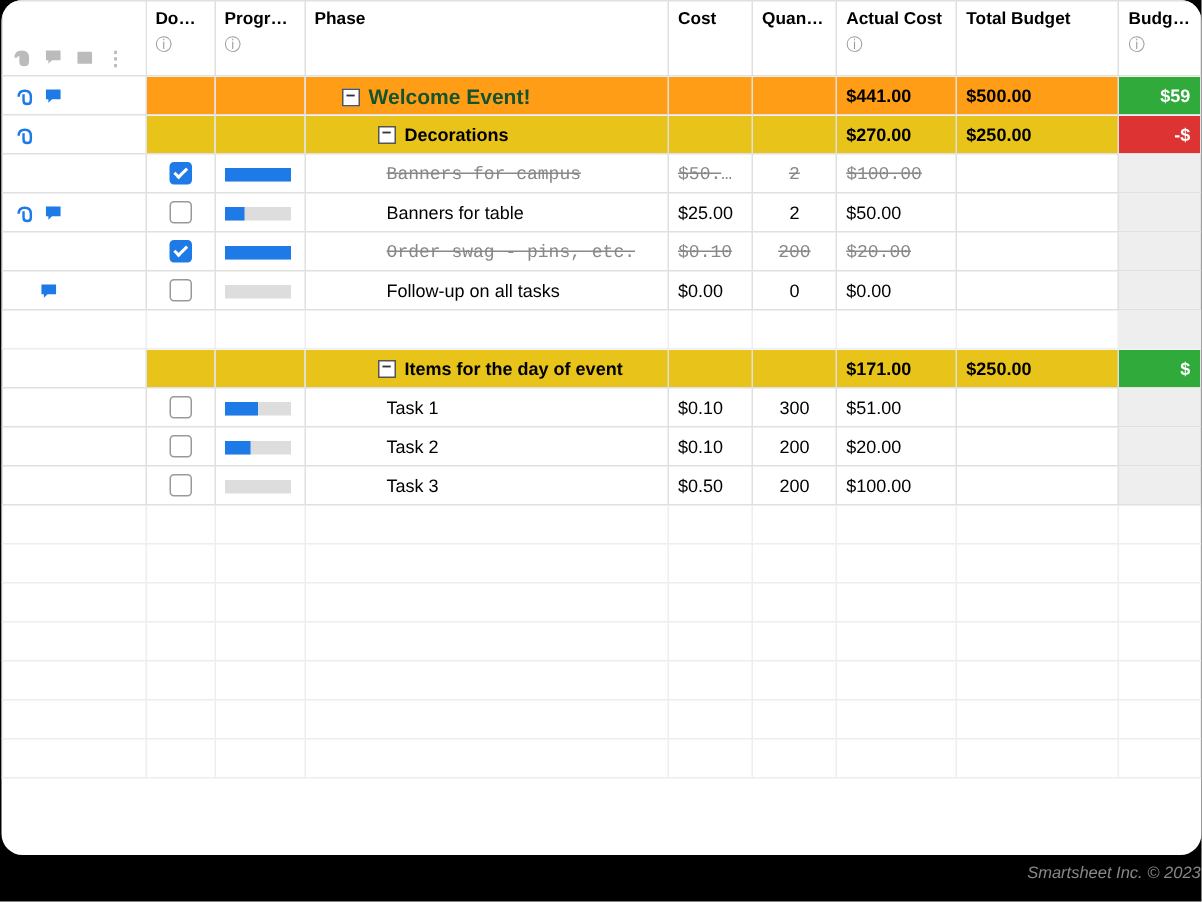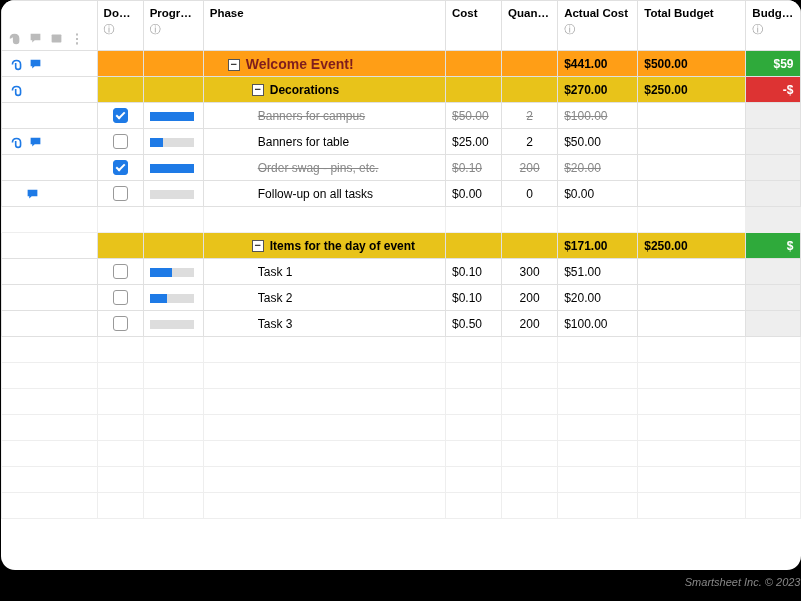--- a/index.html
+++ b/index.html
@@ -30,32 +30,32 @@
 
 .checkbox { width: 15px; height: 15px; border: 1.5px solid #999; border-radius: 3px; display: inline-block; vertical-align: middle; position: relative; background: #fff; cursor: pointer; }
 .checkbox.checked { background: #1e7ae6; border-color: #1e7ae6; }
 .checkbox.checked::after { content: ""; position: absolute; left: 4px; top: 1px; width: 3px; height: 7px; border: solid #fff; border-width: 0 2px 2px 0; transform: rotate(45deg); }
 
 .progress { width: 44px; height: 9px; background: #ddd; border-radius: 0; display: inline-block; vertical-align: middle; position: relative; }
 .progress .bar { position: absolute; left: 0; top: 0; height: 100%; background: #1e7ae6; }
 
 .row-orange td { background: #ff9e16; }
 .row-yellow td { background: #e8c31a; margin-top: 44px; }
-.row-orange .phase-txt { font-weight: bold; font-size: 14px; color: #7f1d1d; }
+.row-orange .phase-txt { font-weight: bold; font-size: 14px; color: #14532d; }
 .row-yellow .phase-txt { font-weight: bold; font-size: 12px; color: #000; }
 
 .toggle { display: inline-block; width: 12px; height: 12px; border: 1px solid #555; background: #fff; text-align: center; line-height: 9px; font-size: 11px; font-weight: bold; color: #333; margin-right: 6px; vertical-align: middle; cursor: pointer; }
 
 .indent-1 .phase-txt-wrap { padding-left: 18px; }
 .indent-2 .phase-txt-wrap { padding-left: 42px; }
 .indent-3 .phase-txt-wrap { padding-left: 48px; }
 
 .num { text-align: left; }
 .num-c { text-align: center; }
-.strike-row .phase-txt, .strike-row .num, .strike-row .num-c { color: #888; text-decoration: line-through; }
+.strike-row .phase-txt, .strike-row .num, .strike-row .num-c { color: #888; text-decoration: line-through; font-family: Liberation Mono, monospace; }
 
 .pill-green { background: #2faa3b !important; color: #fff; font-weight: bold; text-align: right; }
 .pill-red { background: #d33 !important; color: #fff; font-weight: bold; text-align: right; }
 .bold { font-weight: bold; }
 .grey-cell { background: #eee; }
 
 .empty-row td { height: 26px; border: 1px solid #eee; }
 .svg-comment { fill: #1e7ae6; }
 .svg-grey { fill: #bbb; }
 </style>

